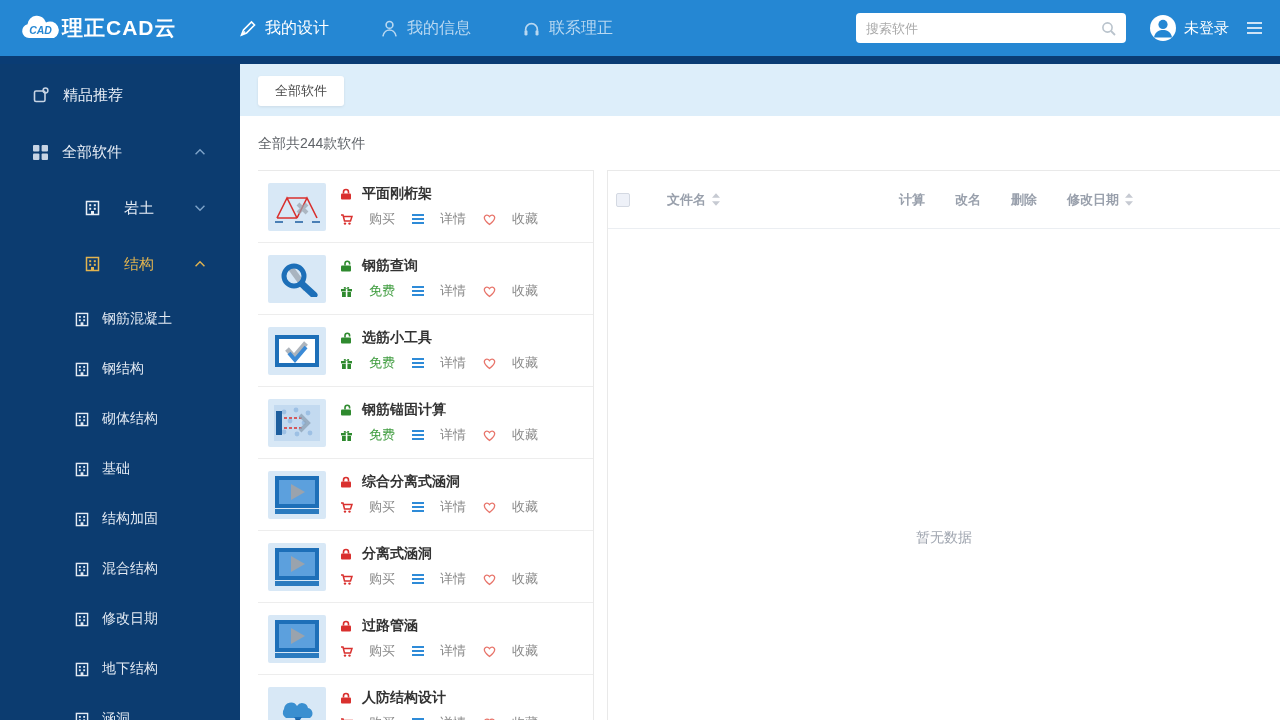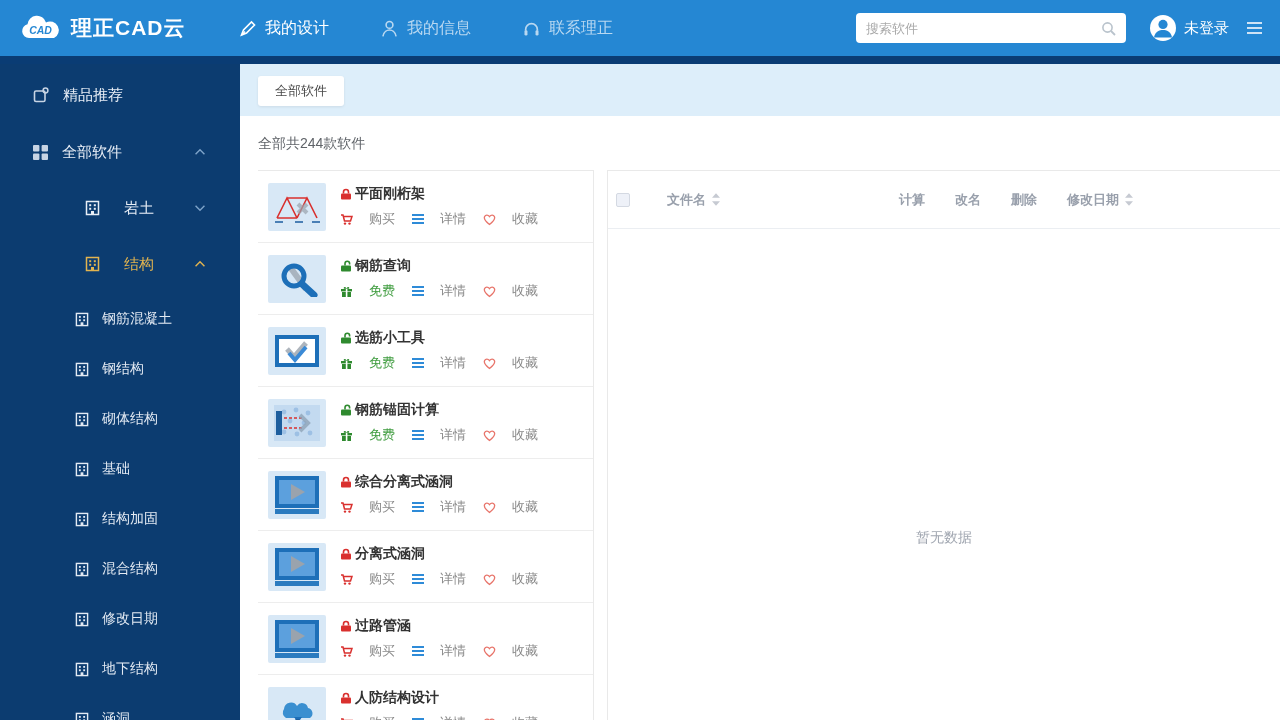--- a/index.html
+++ b/index.html
@@ -1,21 +1,21 @@
 <!DOCTYPE html>
 <html><head>
 <meta charset="utf-8">
 <style>
   * { box-sizing: border-box; margin: 0; padding: 0; }
   html,body { width:1280px; height:720px; overflow:hidden; }
   body { font-family:"Liberation Sans", sans-serif; background:#fff; }
 
   
   .header { height:56px; background:#2587d3; display:flex; align-items:center; color:#fff; }
-  .logo { display:flex; align-items:flex-end; gap:9px; padding-left:20px; width:230px; flex:none; cursor:pointer; }
+  .logo { display:flex; align-items:flex-end; padding-left:20px; width:230px; flex:none; cursor:pointer; }
   .logo-text { font-size:21px; font-weight:bold; letter-spacing:1px; white-space:nowrap; }
   .nav { display:flex; gap:52px; margin-left:8px; }
   .nav-item { display:flex; align-items:center; gap:9px; font-size:16px; color:#b9d8f1; cursor:pointer; white-space:nowrap; }
   .nav-item.active { color:#ffffff; }
   .search-box { margin-left:auto; width:270px; height:30px; background:#fff; border-radius:4px; display:flex; align-items:center; padding:0 10px; }
   .search-box input { border:none; outline:none; flex:1; font-size:13px; color:#333; background:transparent; font-family:inherit; }
   .search-box input::placeholder { color:#a9a9a9; }
   .user { display:flex; align-items:center; gap:8px; margin:0 18px 0 24px; font-size:15px; cursor:pointer; white-space:nowrap; }
   .avatar { width:26px; height:26px; border-radius:50%; background:#fff; display:flex; align-items:center; justify-content:center; }
   .menu-btn { margin-right:18px; cursor:pointer; display:flex; flex-direction:column; gap:3px; }
@@ -45,21 +45,21 @@
   .tab-strip { height:52px; background:#ddeefa; flex:none; }
   .tab { display:inline-block; margin:12px 0 0 18px; background:#fff; border-radius:3px; padding:0 17px; height:30px; line-height:30px; font-size:13px; color:#4a4a4a; box-shadow:0 1px 3px rgba(0,0,0,.08); cursor:pointer; }
   .content { flex:1; padding-left:18px; min-height:0; }
   .count { margin-top:16px; font-size:14px; color:#5f6368; height:22px; line-height:22px; }
   .panels { margin-top:16px; display:flex; height:550px; overflow:hidden; }
 
   
   .list-panel { width:336px; flex:none; border-top:1px solid #e9e9e9; border-right:1px solid #e9e9e9; }
   .sw-row { height:72px; border-bottom:1px solid #ededed; display:flex; align-items:center; padding-left:10px; gap:14px; cursor:pointer; background:#fff; }
   .sw-thumb { width:58px; height:48px; background:#d8e8f6; border-radius:2px; flex:none; display:flex; align-items:center; justify-content:center; }
-  .sw-title { font-size:14px; font-weight:bold; color:#333; display:flex; align-items:center; gap:3px; }
+  .sw-title { font-size:14px; font-weight:bold; color:#333; display:flex; align-items:center; gap:10px; }
   .sw-actions { margin-top:7px; display:flex; gap:17px; font-size:13px; color:#8a8a8a; align-items:center; }
   .act { display:flex; align-items:center; gap:16px; cursor:pointer; }
   .act.free-label { color:#3f9c3f; }
 
   
   .table-panel { flex:1; margin-left:13px; border-top:1px solid #e9e9e9; border-left:1px solid #e9e9e9; display:flex; flex-direction:column; min-width:0; }
   .t-header { height:58px; flex:none; border-bottom:1px solid #ebeef2; display:flex; align-items:center; padding-left:8px; color:#99a0ac; font-size:13px; font-weight:bold; }
   .checkbox { width:14px; height:14px; border:1px solid #d4d9e2; background:#eef1f8; border-radius:2px; cursor:pointer; flex:none; }
   .hcol { display:flex; align-items:center; gap:6px; white-space:nowrap; cursor:pointer; }
   .col-filename { margin-left:37px; }

